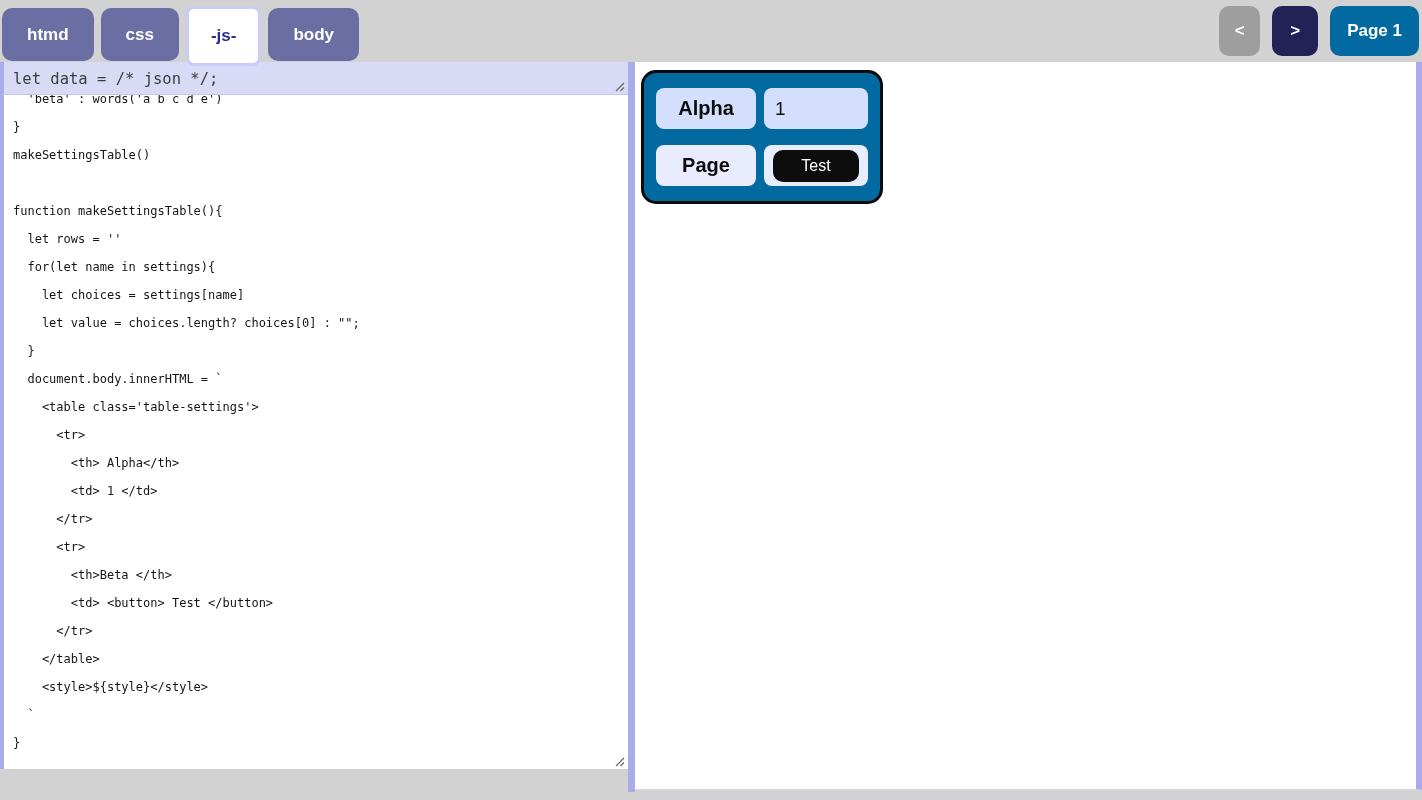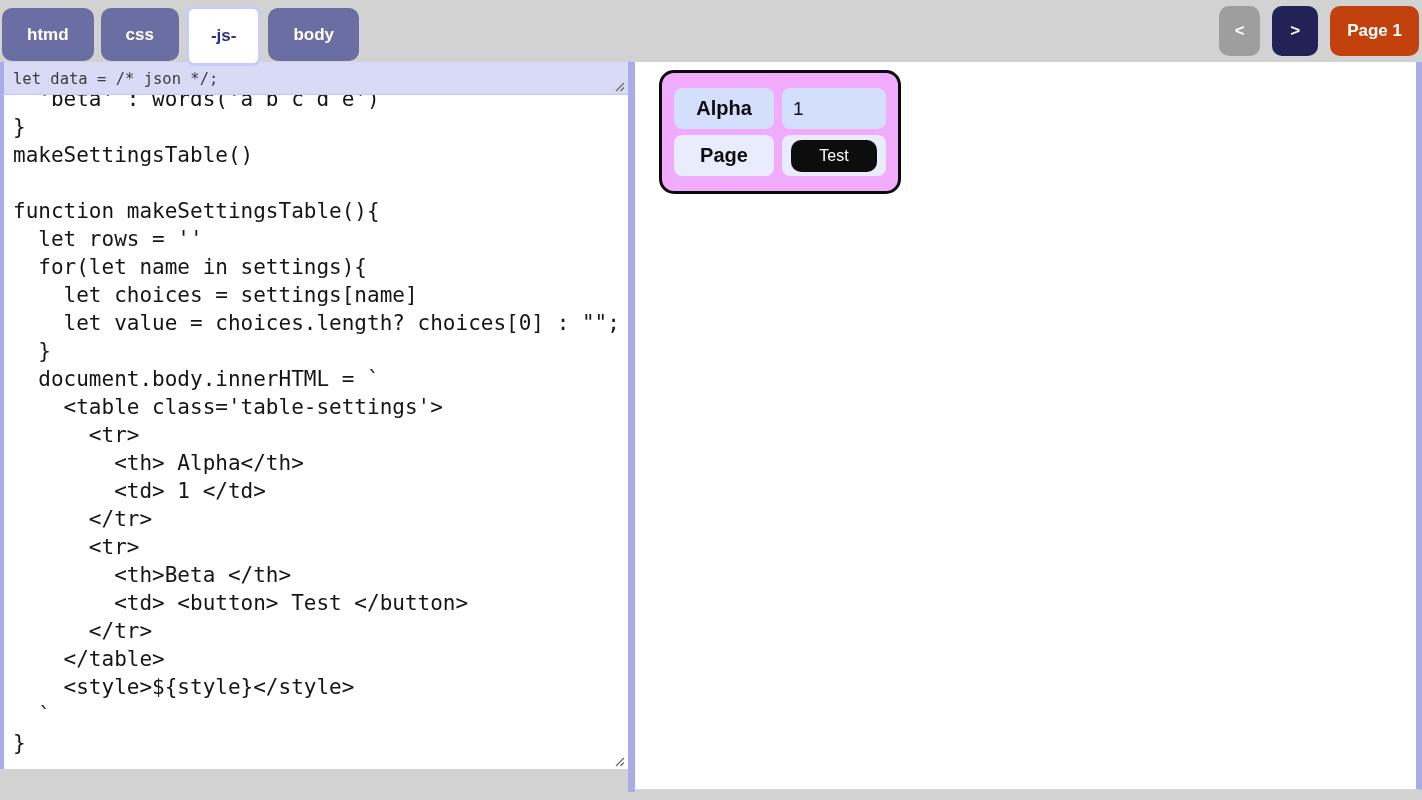--- a/index.html
+++ b/index.html
@@ -23,57 +23,57 @@
     padding: 0 22px;
   }
   .pager { display: flex; gap: 12px; margin-top: 6px; padding-right: 3px; }
   .pbtn {
     height: 50px; border: none; border-radius: 10px; color: #ffffff;
     font-family: "Liberation Sans", sans-serif; font-size: 17px; font-weight: bold;
     cursor: pointer;
   }
   .pbtn.prev { width: 41px; background: #9e9e9e; }
   .pbtn.next { width: 46px; background: #232257; }
-  .pbtn.page { background: #c2410c; padding: 0 17px; }
+  .pbtn.page { background: #0369a1; padding: 0 17px; }
 
   
   .main { display: flex; height: 738px; align-items: flex-start; }
   .left-pane { width: 628px; display: flex; flex-direction: column; }
 
   .ta-line1 {
     height: 33px; background: #d9dbf6; border-left: 4px solid #a9ace9;
     border-bottom: 1px solid #c3c6f0; position: relative;
   }
   .ta-line1 pre {
     font-family: "DejaVu Sans Mono", monospace; font-size: 15.5px; line-height: 22px;
     color: #3c3c3c; padding: 6px 8px 0 9px; white-space: pre;
   }
   .ta-code {
     height: 674px; background: #ffffff; border-left: 4px solid #a9ace9;
     position: relative; overflow: hidden;
   }
   .ta-code pre {
-    font-family: "DejaVu Sans Mono", monospace; font-size: 21px; line-height: 28px;
+    font-family: "DejaVu Sans Mono", monospace; font-size: 12px; line-height: 28px;
     color: #151515; margin-top: -10px; padding: 0 8px 0 9px; white-space: pre;
   }
   .grip { position: absolute; right: 3px; bottom: 2px; cursor: nwse-resize; }
 
   .divider { width: 7px; background: #a9ace9; height: 730px; }
 
   .right-pane {
     flex: 1; height: 728px; background: #ffffff;
     border-right: 6px solid #a9ace9; border-bottom: 1px solid #d8d8e8;
     position: relative;
   }
 
   
   .settings-table {
-    position: absolute; left: 24px; top: 8px;
+    position: absolute; left: 6px; top: 8px;
     display: grid; grid-template-columns: 100px 104px; grid-auto-rows: 41px;
-    gap: 6px 8px; background: #f0abfc; border: 3px solid #0a0a0a;
+    gap: 16px 8px; background: #0369a1; border: 3px solid #0a0a0a;
     border-radius: 15px; padding: 15px 12px; width: max-content;
   }
   .cell { border-radius: 8px; display: flex; align-items: center; }
   .cell.th { justify-content: center; font-size: 20px; font-weight: bold; color: #0c0c0c; }
   .cell.val { padding-left: 11px; font-size: 19px; color: #111111; }
   .cell.btn-cell { justify-content: center; padding-left: 0; }
   .r1 { background: #d3dffc; }
   .r2 { background: #e9ecfd; }
   .test-btn {
     background: #0d0d0d; color: #ffffff; border: none; border-radius: 10px;

